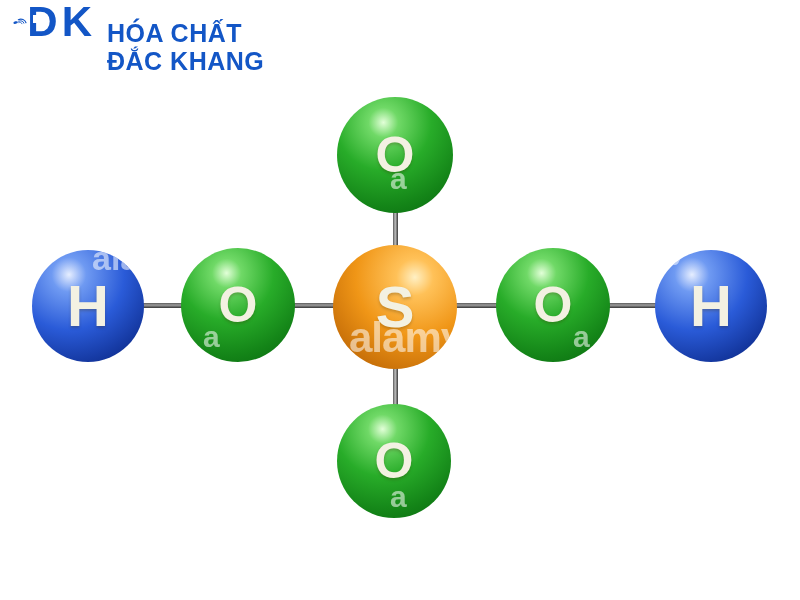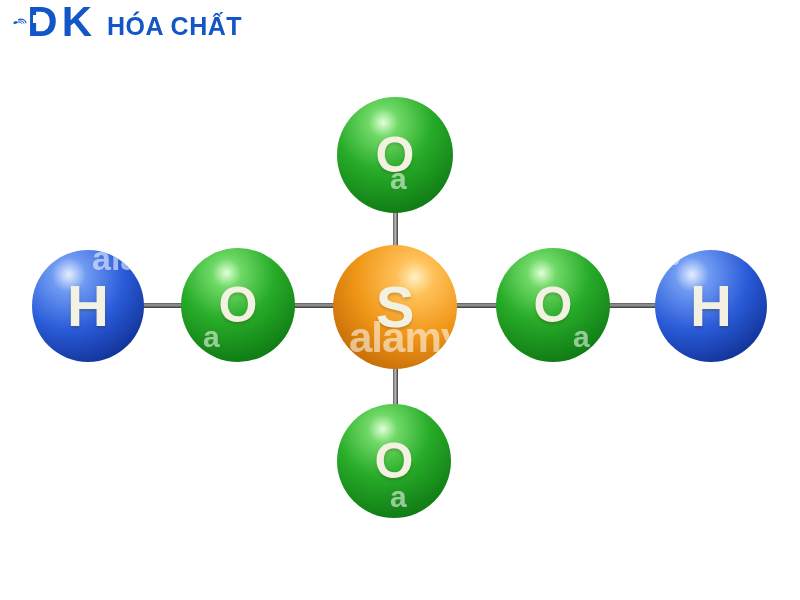--- a/index.html
+++ b/index.html
@@ -9,21 +9,21 @@
   }
 
   
   .logo{position:absolute;left:10px;top:5px;display:flex;align-items:flex-start;gap:11px;z-index:5}
   .logo-left{width:86px;display:flex;flex-direction:row;align-items:flex-end}
   .swirl{display:block;margin-left:2px}
   .dk{position:relative;font-size:42px;font-weight:900;color:#1356c6;
       letter-spacing:4px;line-height:.78;margin-top:1px}
   .dk-notch{position:absolute;left:6px;top:9px;width:8px;height:8px;background:#ffffff}
   .logo-name{color:#1356c6;font-weight:800;font-size:25px;line-height:1.13;
-             letter-spacing:.5px;margin-top:7px;white-space:nowrap}
+             letter-spacing:.5px;margin-top:14px;white-space:nowrap}
 
   
   .rod{position:absolute;z-index:1}
   .rod-h{left:88px;top:303px;width:623px;height:5px;
          background:linear-gradient(180deg,#5a5a5a 0%,#9d9d9d 42%,#353535 100%)}
   .rod-v{left:393px;top:155px;width:5px;height:306px;
          background:linear-gradient(90deg,#5a5a5a 0%,#bdbdbd 45%,#383838 100%)}
 
   
   .sphere{position:absolute;border-radius:50%;overflow:hidden;z-index:2;
@@ -73,20 +73,21 @@
       <path d="M35 13 C 48 8, 59 11, 62 23" fill="none" stroke="#1356c6" stroke-width="5" stroke-linecap="round"></path>
       <path d="M35 20 C 43 17, 50 19, 52 26" fill="none" stroke="#1356c6" stroke-width="4" stroke-linecap="round"></path>
     </svg>
     <div class="dk">
       <span>DK</span>
       <span class="dk-notch"></span>
     </div>
   </div>
   <div class="logo-name">
     <div>HÓA CHẤT</div>
+    <div>ĐẮC KHANG</div>
   </div>
 </div>
 
 <div class="rod rod-h"></div>
 <div class="rod rod-v"></div>
 
 <div class="sphere blue pos-h-left">
   <span class="wm wm-h-left">alam</span>
   <span class="label label-h">H</span>
 </div>

